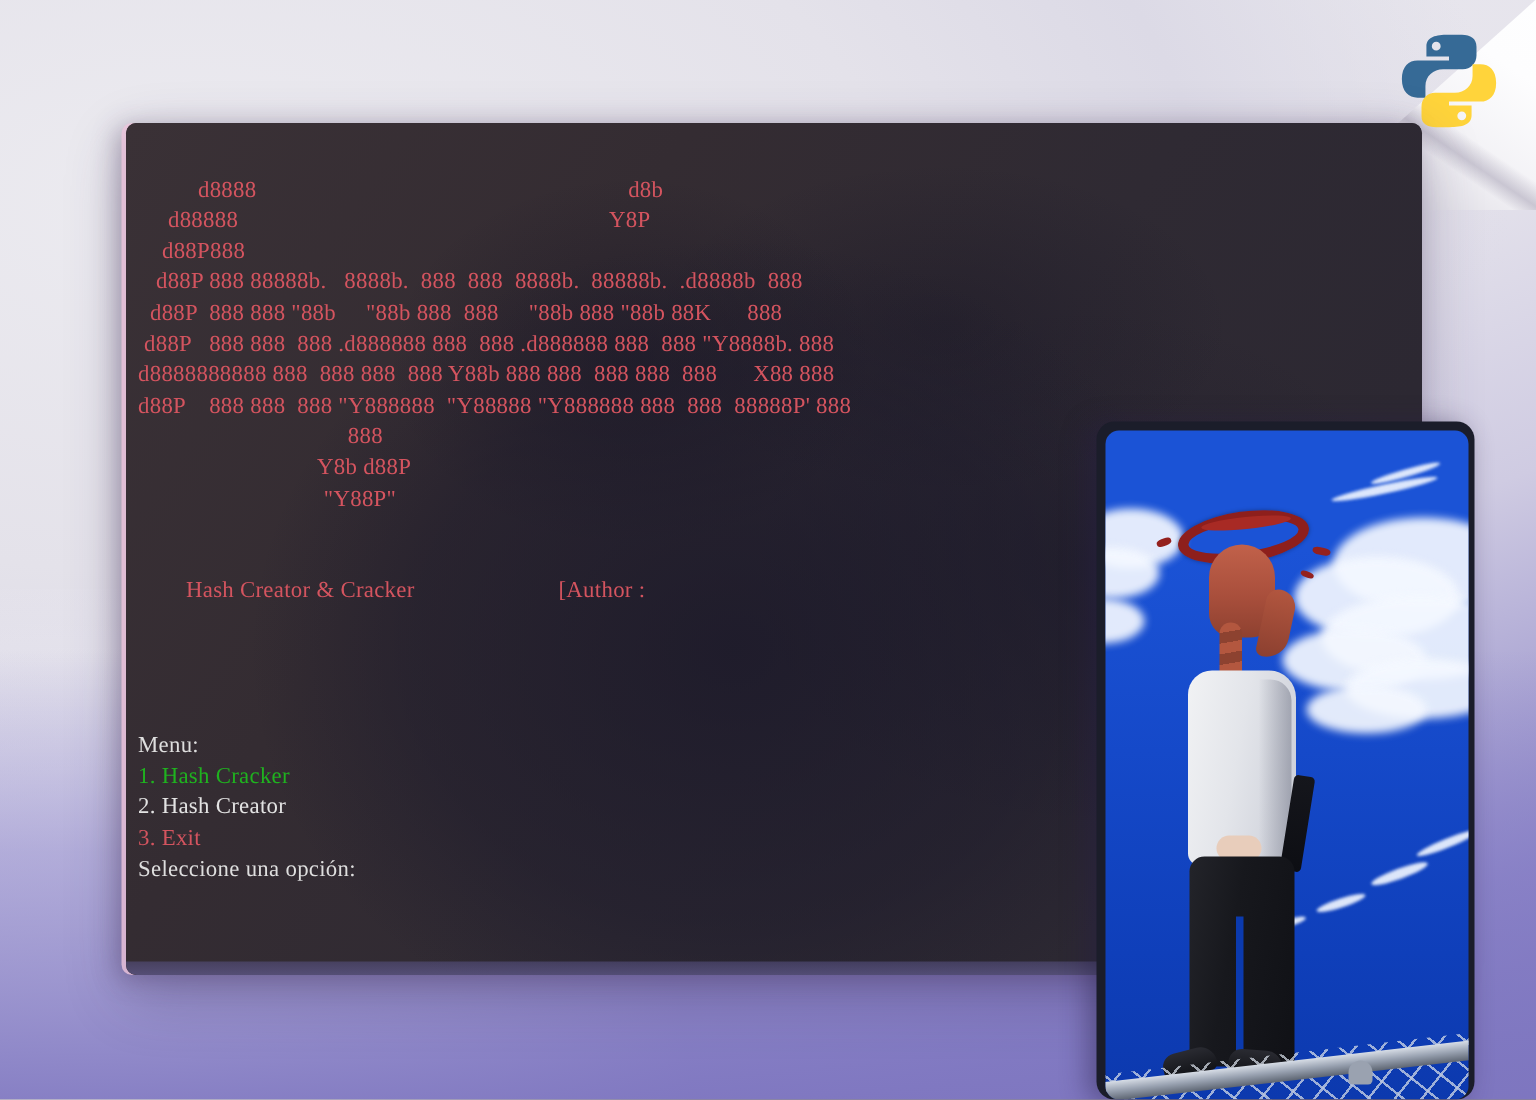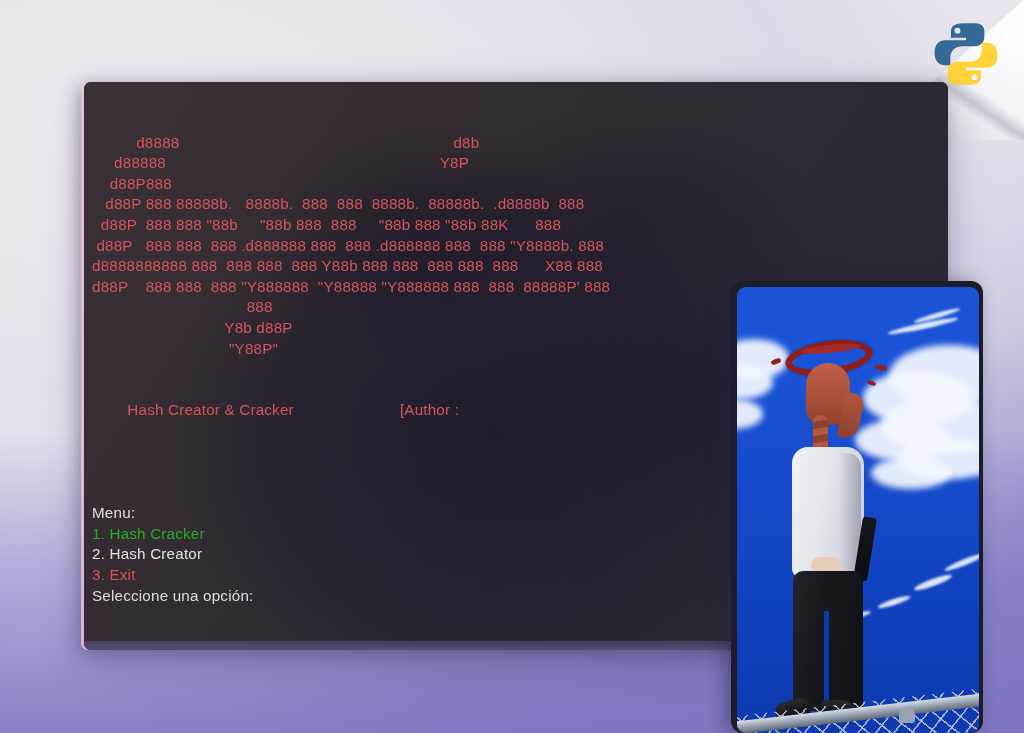--- a/index.html
+++ b/index.html
@@ -68,22 +68,22 @@
       radial-gradient(34% 40% at 74% 52%, rgba(22,20,38,.34) 0%, rgba(22,20,38,0) 76%),
       linear-gradient(125deg,#3a3136 0%,#342c32 30%,#2f2a33 56%,#2c2832 78%,#2a2733 100%);
   }
   #term-bottom-strip{
     position:absolute; left:0; right:0; bottom:0; height:9px;
     background:linear-gradient(180deg, rgba(88,82,132,.55), rgba(96,90,140,.75));
   }
 
   #term-text{
     position:relative;
-    padding:30px 0 0 8px;
-    font-family:Liberation Sans, sans-serif;
+    padding:14px 0 0 8px;
+    font-family:Liberation Serif, serif;
     font-size:15.2px;
     line-height:20.6px;
     white-space:pre;
     letter-spacing:.2px;
   }
   .ascii      { color:#d4545f; }
   .titleline  { color:#d4545f; }
   .menu-head  { color:#dedede; }
   .opt-green  { color:#1fb21f; }
   .opt-white  { color:#e3e3e3; }

